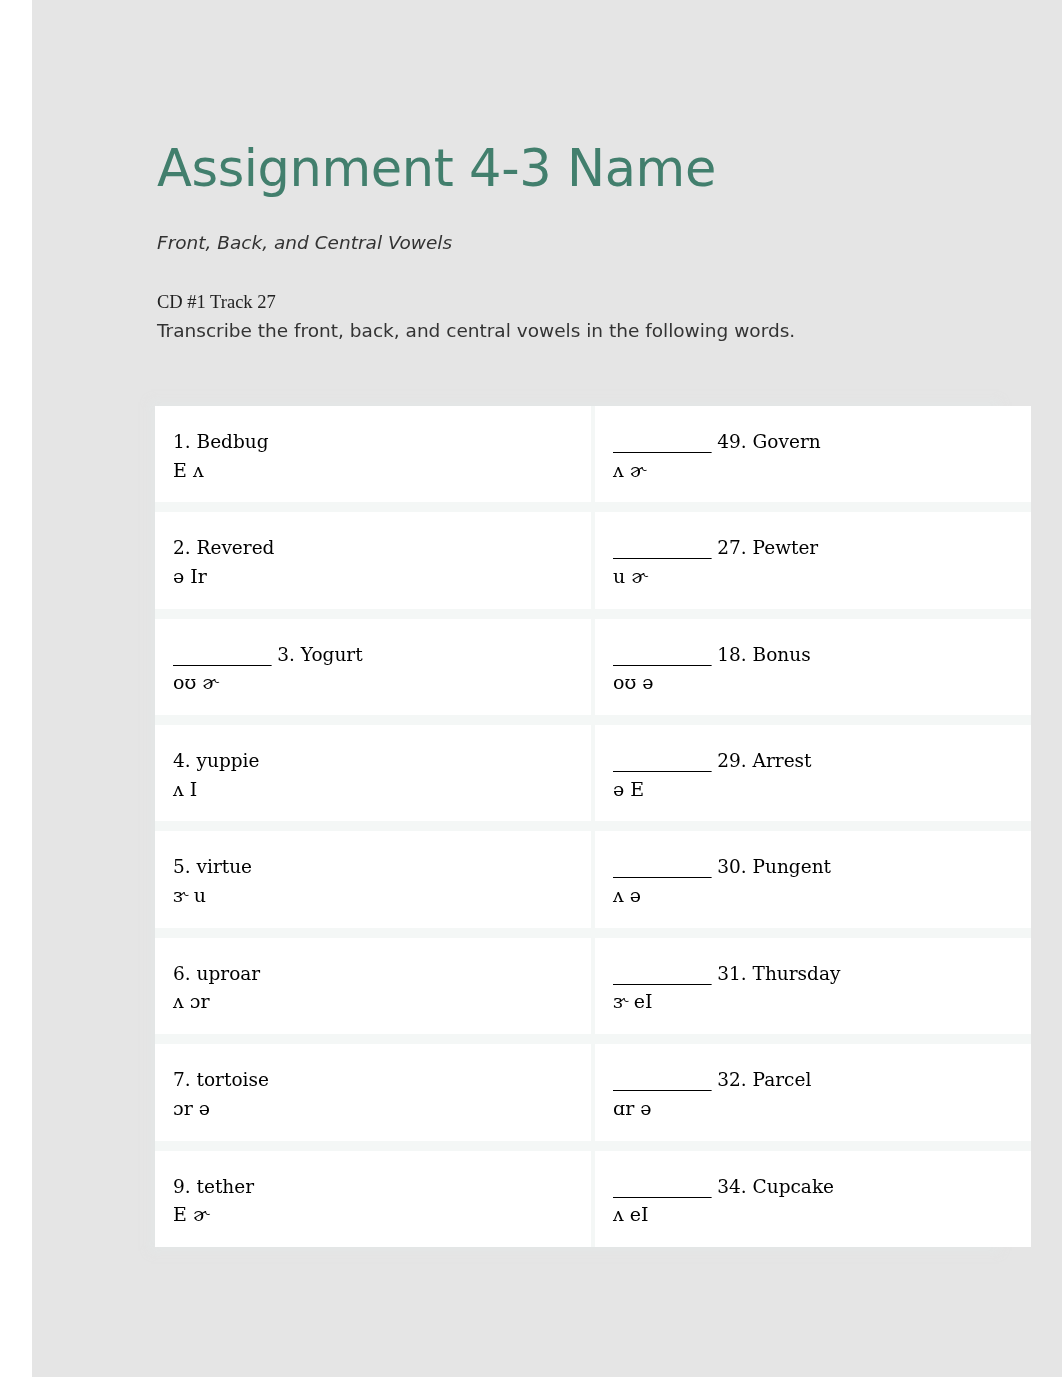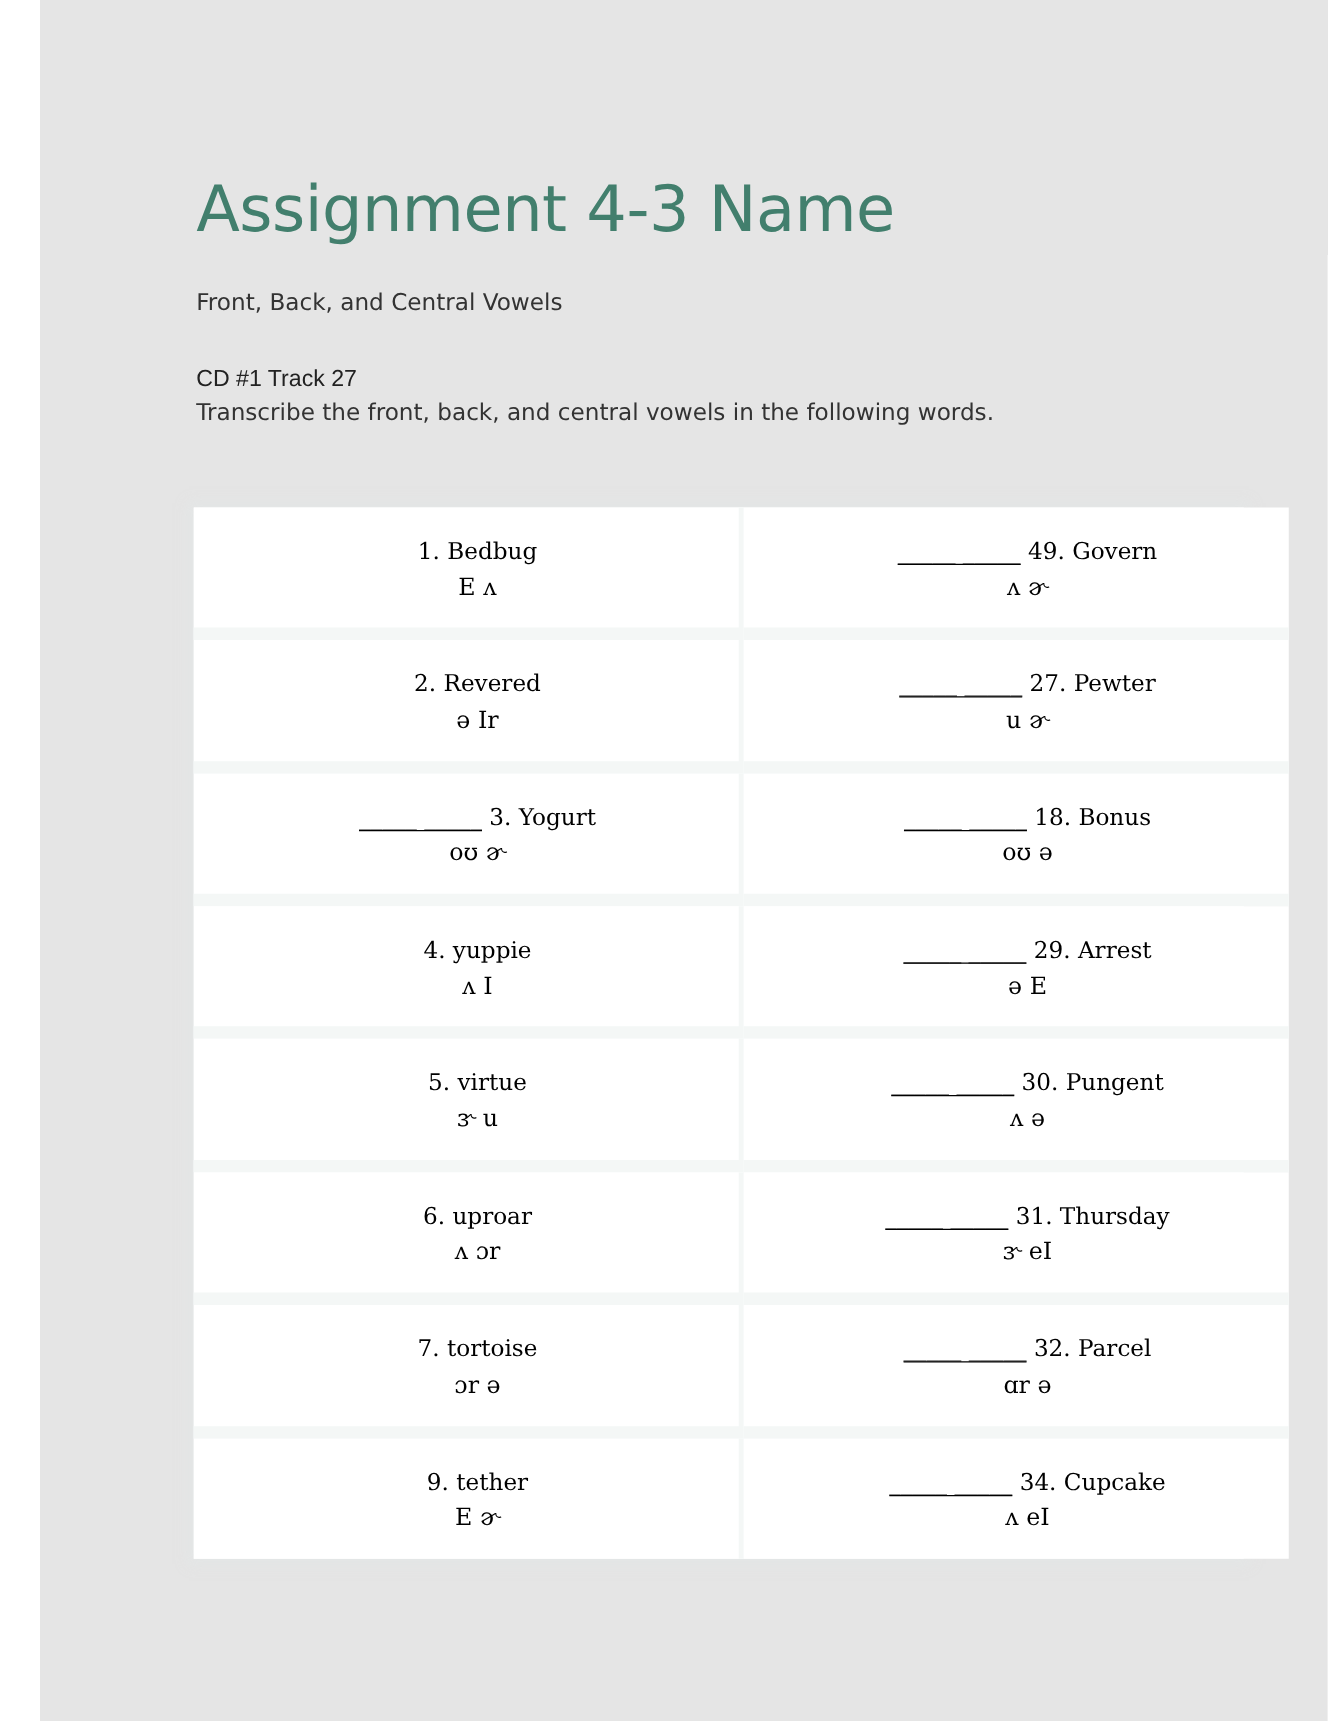--- a/index.html
+++ b/index.html
@@ -49,24 +49,25 @@
     margin-top: 21px;
     line-height: 1.35;
   }
 
   .subject {
     font-family: "DejaVu Sans", sans-serif;
     font-size: 18.5px;
     color: #333333;
     margin-top: 34px;
     line-height: 1.35;
+    font-style: italic;
   }
 
   .track-line {
-    font-family: Liberation Sans, sans-serif;
+    font-family: Liberation Serif, serif;
     font-size: 18.5px;
     color: #222222;
     margin-top: 34px;
     line-height: 1.38;
   }
   .instruction-line {
     font-family: "DejaVu Sans", sans-serif;
     font-size: 18.5px;
     color: #333333;
     line-height: 1.38;
@@ -81,21 +82,20 @@
     width: 840px;
     background: #fbfcfc;
     box-shadow: 0 0 9px 4px rgba(225,232,231,0.55);
   }
 
   .tbl {
     width: 100%;
     border-collapse: separate;
     border-spacing: 0;
     table-layout: fixed;
-    text-align: center;
   }
 
   .tbl td {
     vertical-align: top;
     background: #ffffff;
     padding: 24px 0 20px 18px;
     border-bottom: 10px solid #f4f7f6;
     position: relative;
   }
   .tbl tr:last-child td {

